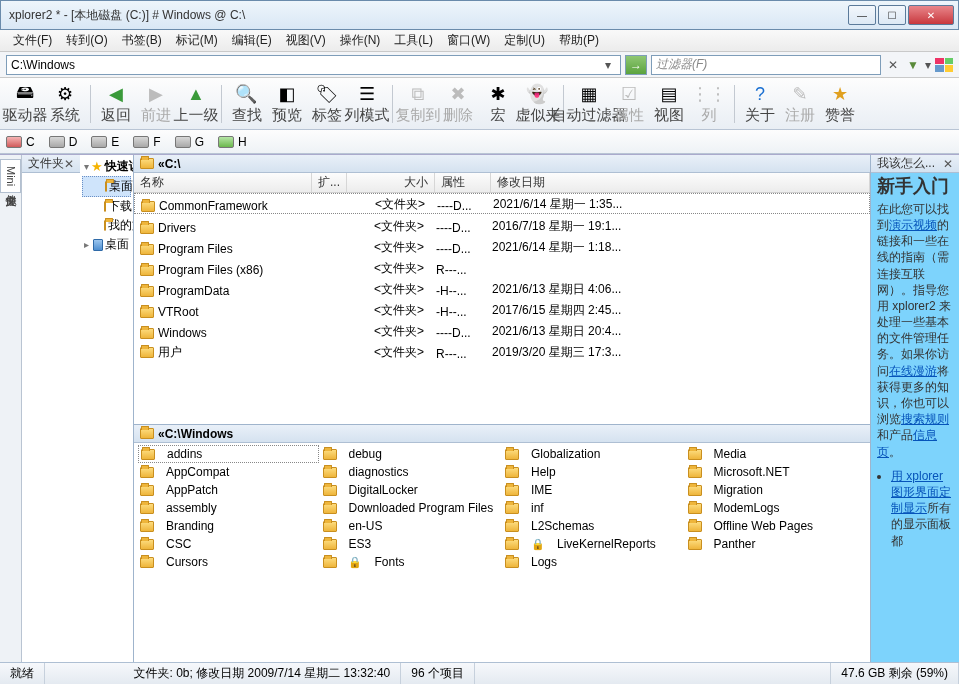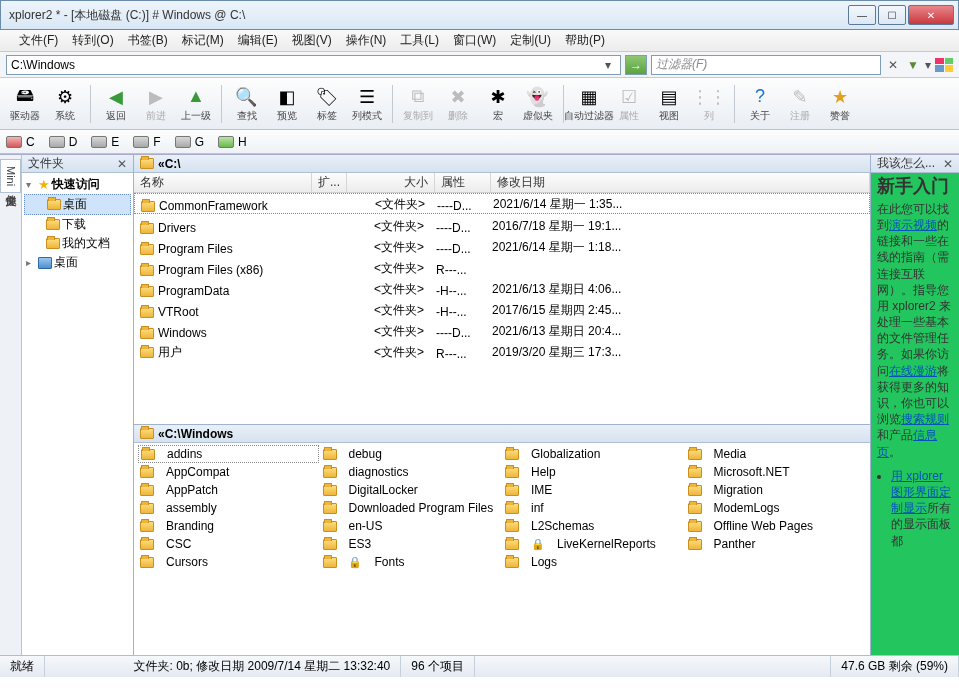--- a/index.html
+++ b/index.html
@@ -6,56 +6,56 @@
 body { background: #fff; width: 959px; height: 692px; overflow: hidden; position: relative; }
 
 
 .titlebar { height: 30px; background: linear-gradient(#eef5fb, #d9e7f5); border: 1px solid #6a8bab; display: flex; align-items: center; padding-left: 8px; }
 .titlebar .title { flex: 1; color: #333; }
 .winbtns { display: flex; height: 20px; margin-right: 4px; }
 .winbtn { width: 28px; height: 20px; border: 1px solid #5b7a9a; margin-left: 2px; background: linear-gradient(#f3f7fc,#dce8f4); display:flex; align-items:center; justify-content:center; font-size:10px; color:#333; border-radius:2px; }
 .winclose { background: linear-gradient(#e9868a,#c8383e); color:#fff; width:46px; }
 
 
-.menubar { height: 22px; background: linear-gradient(#f9f9f9,#ececec); border-bottom: 1px solid #c9c9c9; display:flex; align-items:center; padding-left:12px; }
+.menubar { height: 22px; background: linear-gradient(#f9f9f9,#ececec); border-bottom: 1px solid #c9c9c9; display:flex; align-items:center; padding-left:6px; }
 .menuitem { padding: 2px 7px; color:#222; }
 
 
 .addrrow { height: 26px; background:#f3f5f8; border-bottom:1px solid #c9c9c9; display:flex; align-items:center; padding:2px 6px; gap:4px; }
 .addrbox { flex:1; height:20px; border:1px solid #7e9db9; background:#fff; padding:1px 4px; display:flex; align-items:center; }
 .dropdown-arrow { width:16px; text-align:center; color:#555; }
 .gobtn { width:22px; height:20px; border:1px solid #7e9db9; background:linear-gradient(#8fc773,#5ba33e); color:#fff; display:flex; align-items:center; justify-content:center; font-weight:bold; }
 .filterbox { width:230px; height:20px; border:1px solid #7e9db9; background:#fff; padding:1px 4px; color:#888; font-style:italic; display:flex; align-items:center;justify-content:center; }
 .addricon { width:16px; height:16px; display:inline-flex; align-items:center; justify-content:center; }
 .funnel { width:16px; display:inline-flex; align-items:center; justify-content:center; color:#5a8a3a; }
 .swatch { width:18px; height:14px; display:inline-grid; grid-template-columns:1fr 1fr; grid-template-rows:1fr 1fr; gap:1px; }
 .swatch span:nth-child(1){background:#e36;} .swatch span:nth-child(2){background:#6c6;} .swatch span:nth-child(3){background:#69c;} .swatch span:nth-child(4){background:#fc3;}
 
 
 .toolbar { height:52px; background:linear-gradient(#fdfdfd,#e9eef4); border-bottom:1px solid #b8c4d4; display:flex; align-items:center; padding:2px 6px; gap:2px; }
 .tbtn { display:flex; flex-direction:column; align-items:center; justify-content:center; width:38px; height:46px; border-radius:3px; }
 .tbtn .ic { width:24px; height:24px; display:flex; align-items:center; justify-content:center; font-size:18px; }
-.tbtn .lbl { font-size:10px; color:#444; white-space:nowrap; }
+.tbtn .lbl { font-size:15px; color:#444; white-space:nowrap; }
 .tbtn.disabled .lbl { color:#aaa; }
 .tsep { width:1px; height:38px; background:#c3c9d1; margin:0 4px; }
 
 
 .drivebar { height:24px; background:linear-gradient(#fdfdfd,#eef2f6); border-bottom:1px solid #b8c4d4; display:flex; align-items:center; padding:2px 6px; gap:14px; }
 .dbtn { display:flex; align-items:center; gap:4px; }
 .diskicon { width:16px; height:12px; background:linear-gradient(#d8d8d8,#a8a8a8); border:1px solid #777; border-radius:2px; position:relative; }
 
 
 .mainarea { position:absolute; top:154px; left:0; right:0; bottom:22px; display:flex; border-top:1px solid #aac; }
 
 
 .vtab { width:22px; background:#eef2f6; border-right:1px solid #b9c4d2; display:flex; flex-direction:column; align-items:center; padding-top:4px; }
 .vtab-btn { writing-mode: vertical-rl; padding:6px 2px; font-size:11px; color:#444; border:1px solid #b3c0d0; background:#fff; margin-bottom:2px; }
 
 
-.treecol { width:112px; border-right:1px solid #9fb4cc; display:flex; flex-direction:column; background:#fff; }
+.treecol { width:112px; border-right:1px solid #9fb4cc; display:flex; background:#fff; }
 .panehdr { height:18px; background:linear-gradient(#e9f0f8,#d5e2f0); border-bottom:1px solid #aebfd3; padding:1px 6px; display:flex; align-items:center; justify-content:space-between; color:#333; font-size:11px; }
 .treebody { flex:1; overflow:hidden; padding:2px; }
 .tnode { display:flex; align-items:center; gap:2px; padding:1px 2px; white-space:nowrap; }
 .twister { width:10px; color:#777; font-size:10px; }
 .star { color:#f5b301; font-size:13px; }
 .fico { width:14px; height:11px; background:linear-gradient(#fddc7e,#eeb53b); border:1px solid #c98f1f; border-radius:1px; display:inline-block; position:relative; }
 .fico::before { content:""; position:absolute; top:-3px; left:0; width:6px; height:3px; background:#eeb53b; border:1px solid #c98f1f; border-bottom:none; border-radius:1px 1px 0 0; }
 .fsel { background:#cfe4fb; border:1px dotted #6a8fc5; }
 
 
@@ -75,27 +75,27 @@
 
 
 .gridpane { flex:1; display:flex; flex-direction:column; }
 .gridbody { flex:1; overflow:auto; padding:2px 4px; }
 .gridwrap { display:grid; grid-template-columns: repeat(4, 1fr); grid-auto-rows: 18px; column-gap:2px; grid-auto-flow:column; grid-template-rows: repeat(7, 18px); }
 .gcell { display:flex; align-items:center; gap:12px; padding:0 2px; white-space:nowrap; overflow:hidden; }
 .gcell.sel { background:#fff; border:1px dotted #888; }
 .lockico { width:14px; height:14px; display:inline-flex; align-items:center; justify-content:center; color:#c98f1f; font-size:11px; }
 
 
-.helpcol { width:88px; background:#22c55e; display:flex; flex-direction:column;justify-content:flex-end; }
+.helpcol { width:88px; background:#7dd3fc; display:flex; flex-direction:column;justify-content:flex-end; }
 .helpbody { flex:1; overflow:auto; padding:4px 6px; font-size:11px; color:#333; line-height:1.35; }
 .helpbody .h1 { font-size:18px; font-weight:bold; line-height:1.1; margin-bottom:4px; }
 .helpbody a { color:#0654ba; text-decoration:underline; }
 
 
-.statusbar { position:absolute; left:0; right:0; bottom:15px; height:22px; background:linear-gradient(#f6f8fb,#e4eaf1); border-top:1px solid #aebfd3; display:flex; align-items:flex-start; font-size:11px; }
+.statusbar { position:absolute; left:0; right:0; bottom:8px; height:22px; background:linear-gradient(#f6f8fb,#e4eaf1); border-top:1px solid #aebfd3; display:flex; align-items:flex-start; font-size:11px; }
 .statusbar .seg { padding:0 10px; border-right:1px solid #c6d0dc; height:100%; display:flex; align-items:center; }
 .statusbar .seg.grow { flex:1; }
 
 .xicon { font-size:12px; color:#555; }
 </style>
 </head>
 <body>
 
 <div class="titlebar">
   <span class="title">xplorer2 * - [本地磁盘 (C:)] # Windows @ C:\</span>

